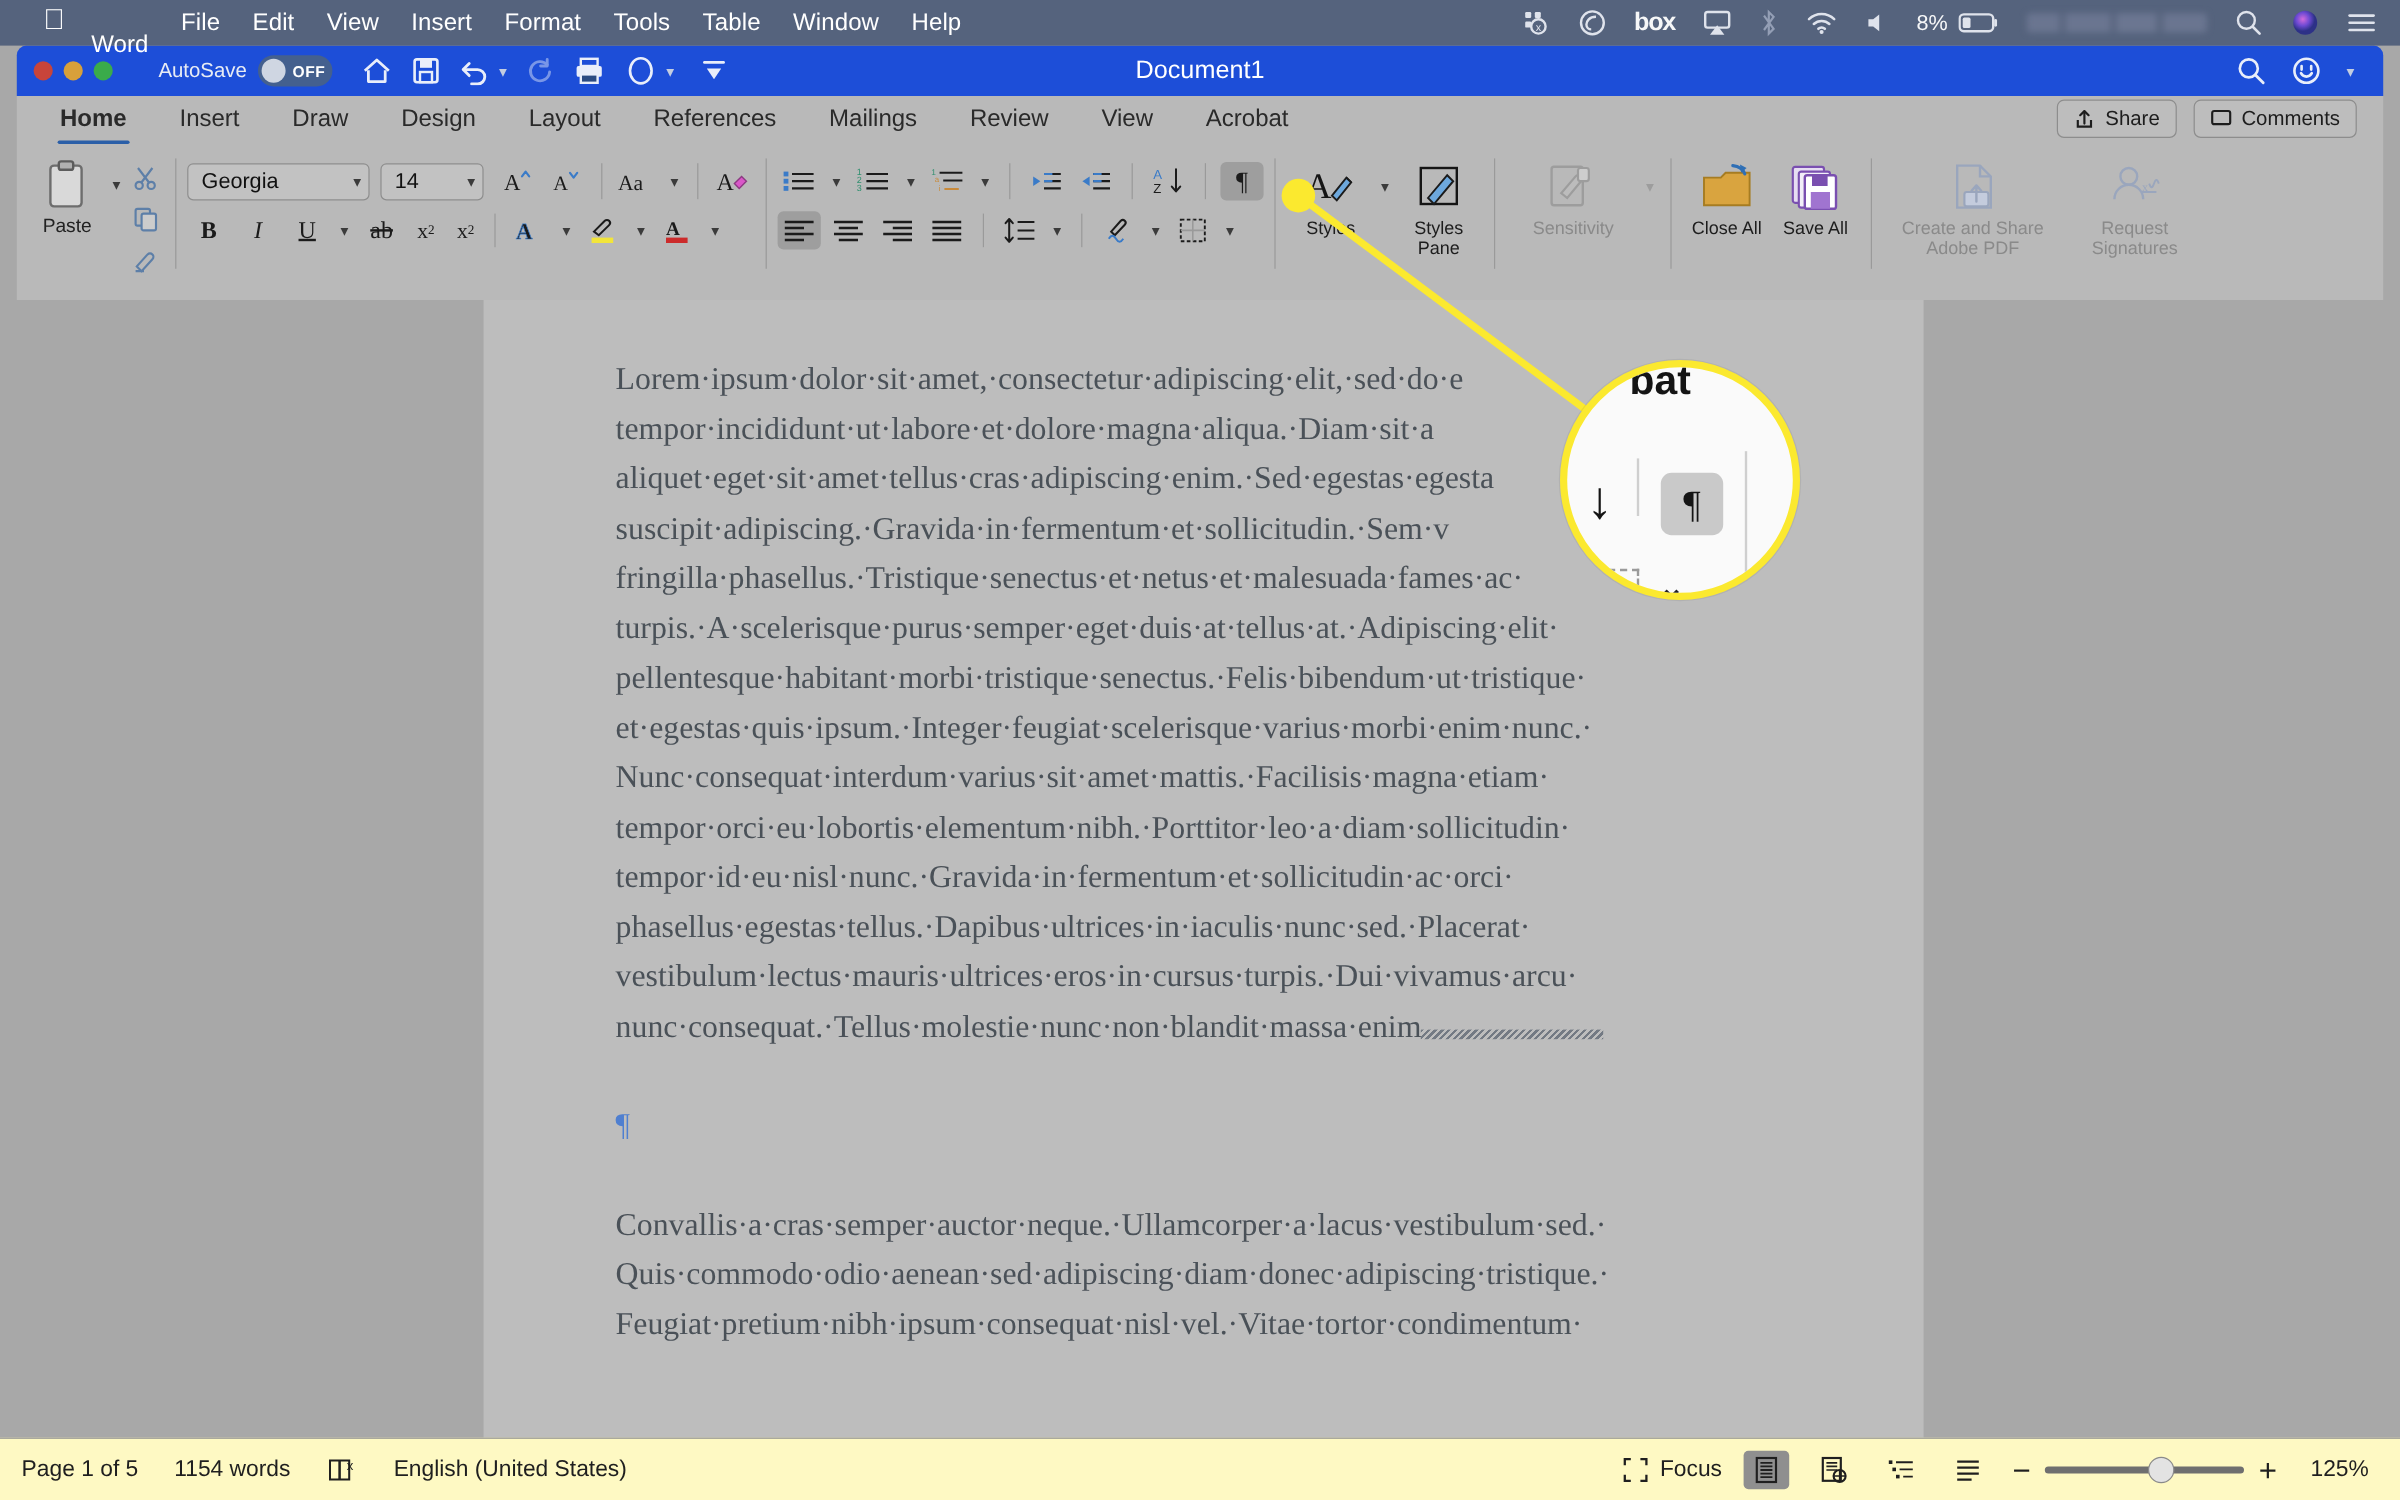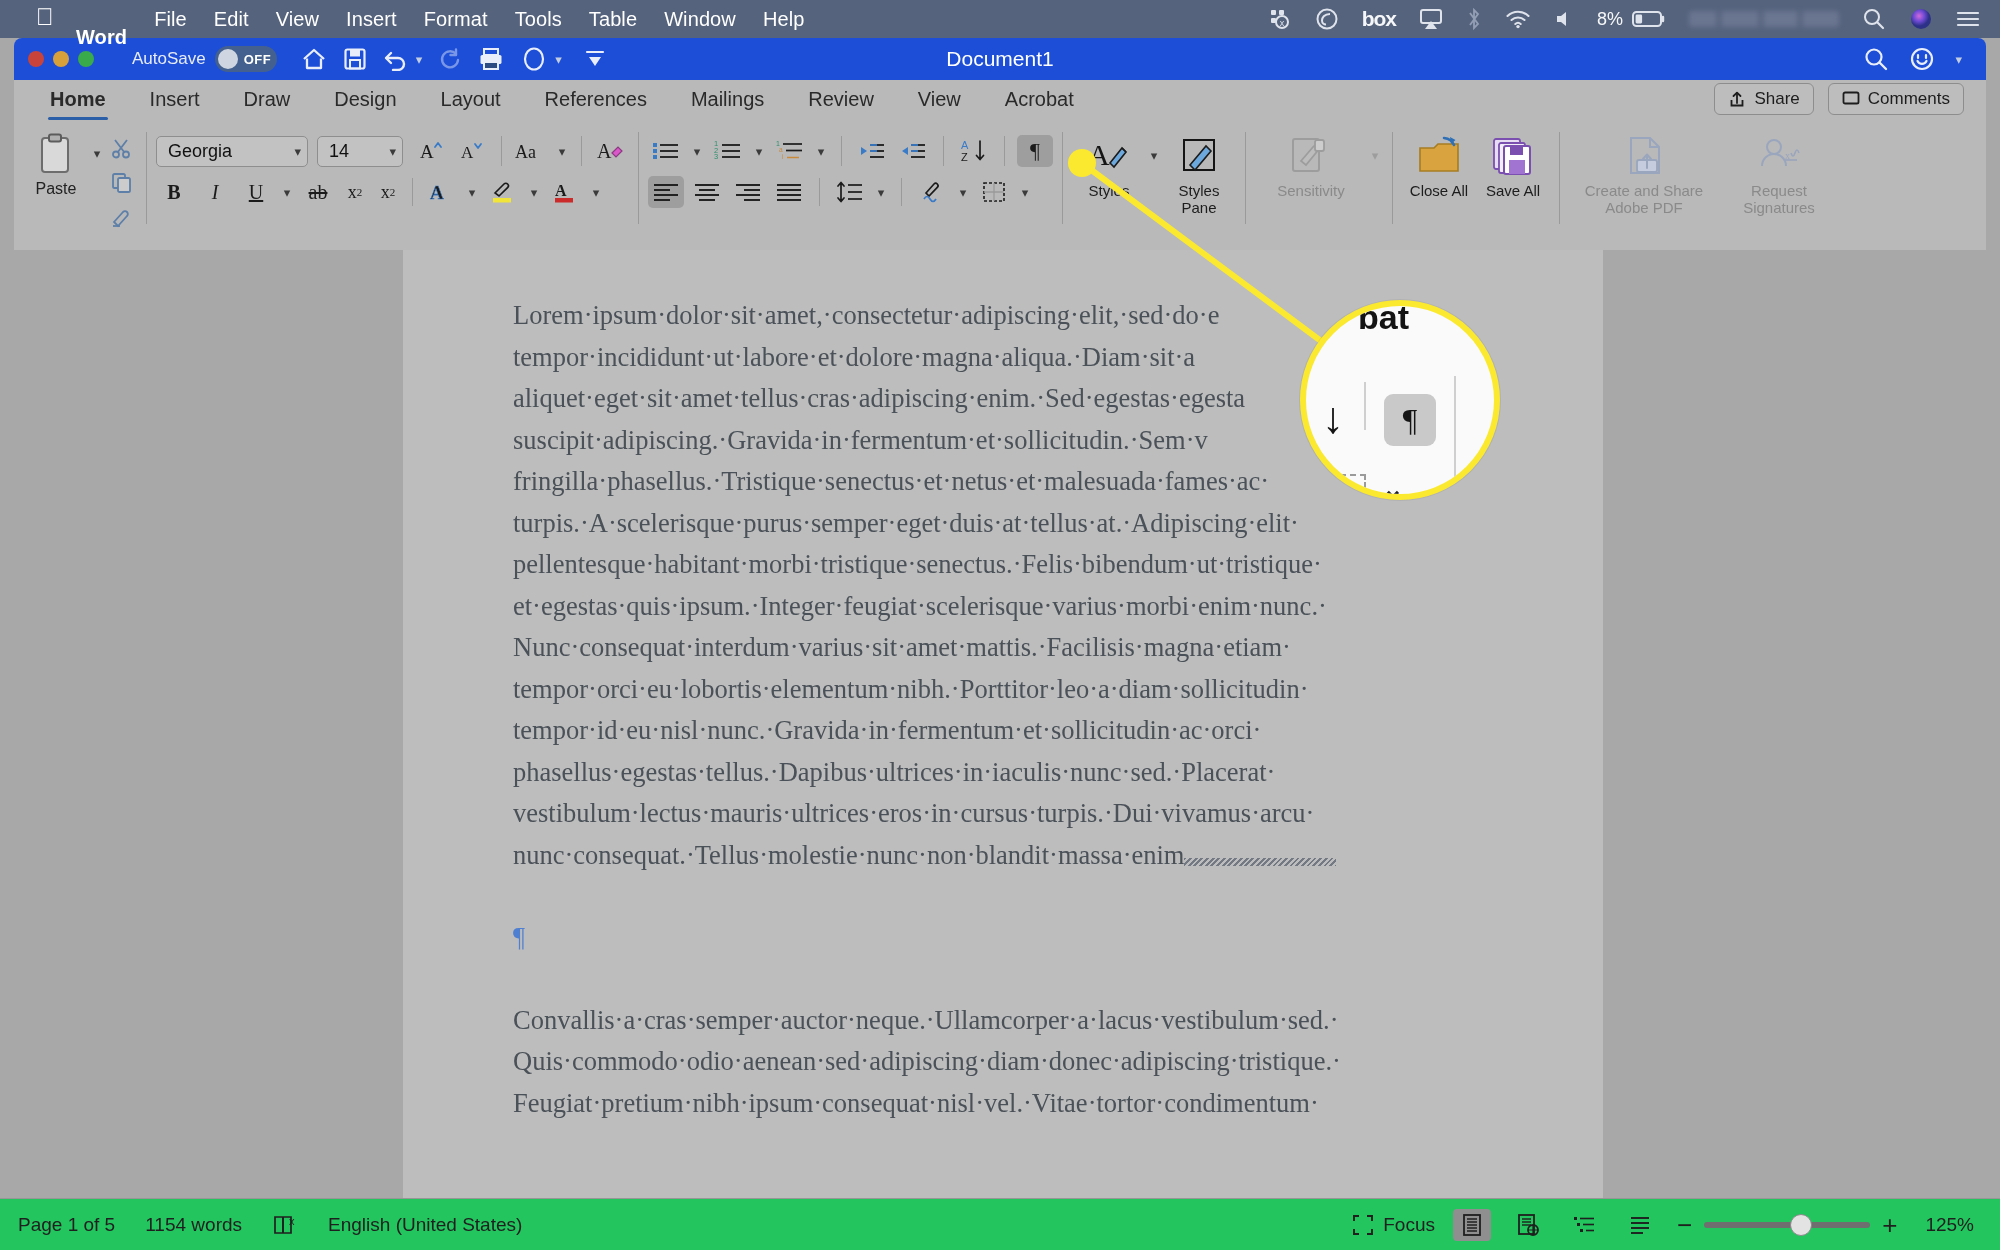--- a/index.html
+++ b/index.html
@@ -14,21 +14,21 @@
   .macbar{
     position:absolute; top:0; left:0; width:2000px; height:38px;
     background:#55637d;
     display:flex; align-items:center;
     color:#ffffff; font-size:20px;
     padding:0 14px;
     z-index:40;
   }
   .macbar .apple{ font-size:24px; margin:0 22px 0 22px; line-height:1; position:relative; top:-2px;}
   .macbar .mi{ margin-right:27px; white-space:nowrap; font-size:20px; letter-spacing:.1px;}
-  .macbar .mi.bold{ font-weight:bold;margin-top:37px; }
+  .macbar .mi.bold{ font-weight:normal;margin-top:37px; }
   .macbar .spacer{ flex:1; }
   .macbar .status{ display:flex; align-items:center; gap:23px; padding-right:6px;}
   .macbar .status .si{ display:flex; align-items:center; opacity:.95;}
   .macbar .blurtext{
     width:150px; height:16px;
     background:linear-gradient(90deg,#6a7590 0 18%,#5b6781 18% 22%,#6a7590 22% 46%,#5b6781 46% 50%,#6b7691 50% 72%,#5b6781 72% 76%,#6a7590 76% 100%);
     filter:blur(2.5px); border-radius:3px;
   }
   .batt-txt{ font-size:18px; margin-right:-14px; }
 
@@ -192,21 +192,21 @@
   }
   .mag-chev{ position:absolute; left:76px; top:168px; font-size:26px; color:#222; font-weight:bold;}
   .mag-dash{
     position:absolute; left:34px; top:168px; width:26px; height:22px;
     border:2px dashed #9a9a9a;
   }
 
   
   .statusbar{
     position:absolute; bottom:0; left:0; width:2000px; height:52px;
-    background:#22c55e; border-top:1px solid #969696;
+    background:#fef9c3; border-top:1px solid #969696;
     display:flex; align-items:center; z-index:60;
     font-size:19px; color:#1f1f1f;
   }
   .sb-left{ display:flex; align-items:center; gap:30px; padding-left:18px; }
   .sb-right{ margin-left:auto; display:flex; align-items:center; gap:18px; padding-right:26px;}
   .viewbtn{ width:38px;height:32px; display:flex;align-items:center;justify-content:center;border-radius:4px;}
   .viewbtn.active{ background:#8f8f8f; }
   .zoomslider{ display:flex; align-items:center; gap:12px; }
   .track{ width:166px; height:6px; background:#6f6f6f; border-radius:3px; position:relative; }
   .knob2{ position:absolute; left:86px; top:-8px; width:22px; height:22px; border-radius:50%;

